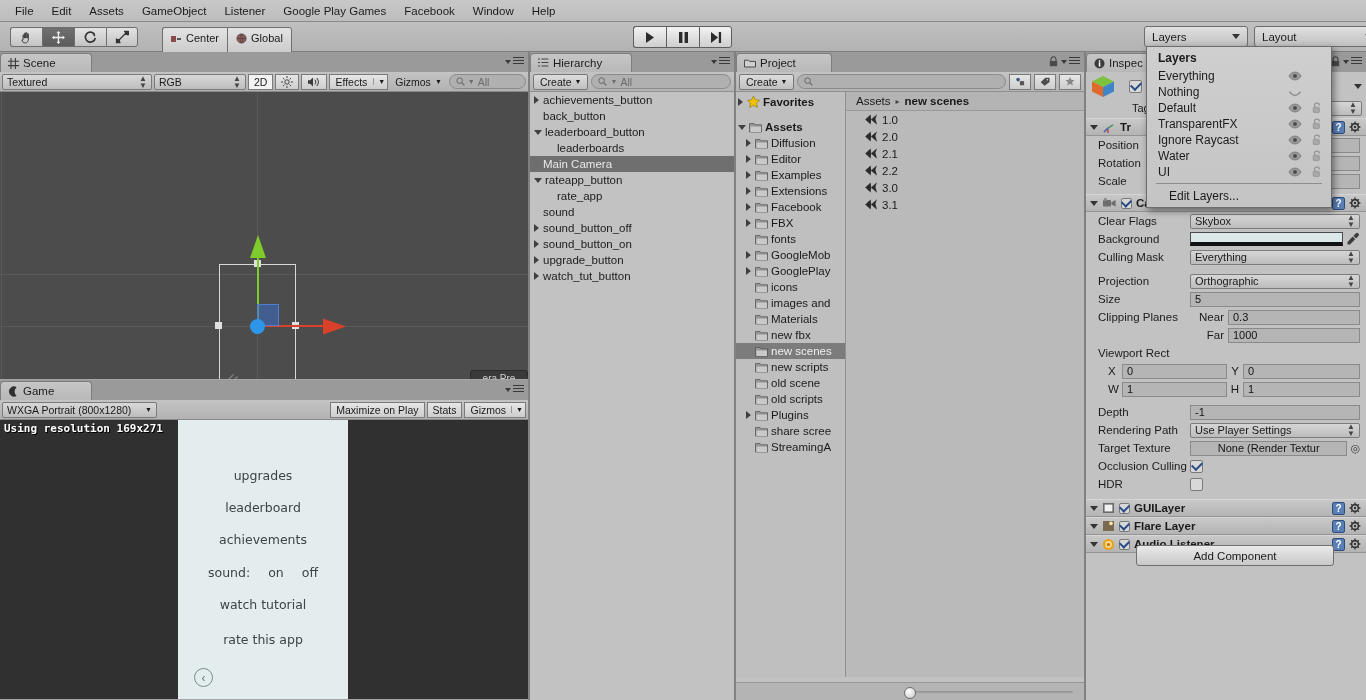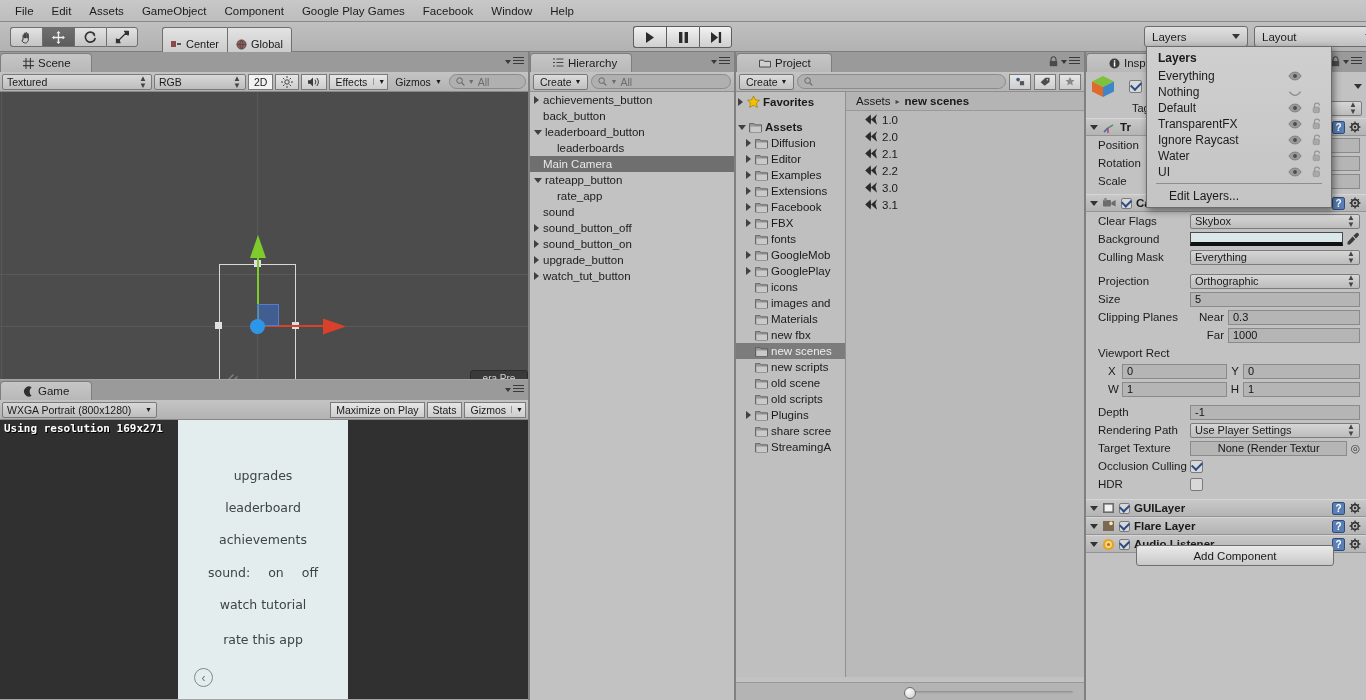--- a/index.html
+++ b/index.html
@@ -44,21 +44,21 @@
   .tbtn.first { border-radius: 3px 0 0 3px; }
   .tbtn.last { border-radius: 0 3px 3px 0; }
   .tbtn.on { background: linear-gradient(#6f6f6f, #5c5c5c); color: #f0f0f0; }
   .tbtn svg { display:block; }
 
   .pivotgrp { position: absolute; left: 162px; top: 5px; display: flex; height: 20px; }
   .pvbtn {
     height: 20px; padding: 16px 8px;
     background: linear-gradient(#e3e3e3, #c4c4c4);
     border: 1px solid #6f6f6f;
-    display: flex; align-items: center; gap: 4px; font-size: 11px;
+    display: flex; align-items: flex-end; gap: 4px; font-size: 11px;
   }
   .pvbtn.first { border-radius: 3px 0 0 3px; border-right: none; }
   .pvbtn.last { border-radius: 0 3px 3px 0; }
 
   .playgrp { position: absolute; left: 633px; top: 4px; display: flex; height: 22px; }
   .plbtn {
     width: 33px; height: 22px;
     background: linear-gradient(#f2f2f2, #cfcfcf);
     border: 1px solid #5e5e5e; border-right: none;
     display: flex; align-items: center; justify-content: center;
@@ -78,21 +78,21 @@
   .caret-d { width:0;height:0;border-left:4px solid transparent;border-right:4px solid transparent;border-top:5px solid #333; }
 
   
   .panel { position: absolute; background: #a5a5a5; }
   .ptab-row { position: relative; height: 20px; background: #9a9a9a; }
   .ptab {
     position: absolute; left: 0; top: 1px; height: 19px;
     background: linear-gradient(#c6c6c6,#b8b8b8);
     border: 1px solid #7e7e7e; border-bottom: none;
     border-radius: 4px 4px 0 0;
-    display: flex; align-items: center; gap: 4px; padding: 0 10px 0 22px;
+    display: flex; align-items: center; gap: 4px; padding: 0 10px 0 7px;
     font-size: 11.5px; color: #1c1c1c; white-space: nowrap;
   }
   .panel-body { background: #c2c2c2; }
   .ptoolbar {
     height: 20px; background: linear-gradient(#c4c4c4,#b4b4b4);
     border-bottom: 1px solid #8f8f8f;
     display: flex; align-items: center; padding: 0 3px; gap: 3px;
   }
   .sm-btn {
     height: 16px; padding: 0 6px; font-size: 10.5px;
@@ -243,21 +243,21 @@
 </head>
 <body>
 
 <div class="app">
 
   <div class="menubar">
     <div class="mi">File</div>
     <div class="mi">Edit</div>
     <div class="mi">Assets</div>
     <div class="mi">GameObject</div>
-    <div class="mi">Component</div>
+    <div class="mi">Listener</div>
     <div class="mi">Google Play Games</div>
     <div class="mi">Facebook</div>
     <div class="mi">Window</div>
     <div class="mi">Help</div>
   </div>
 
   <div class="toolbar">
     <div class="tbtn-group" style="left:10px;">
       <div class="tbtn first">
         <svg width="15" height="14" viewBox="0 0 15 14">

